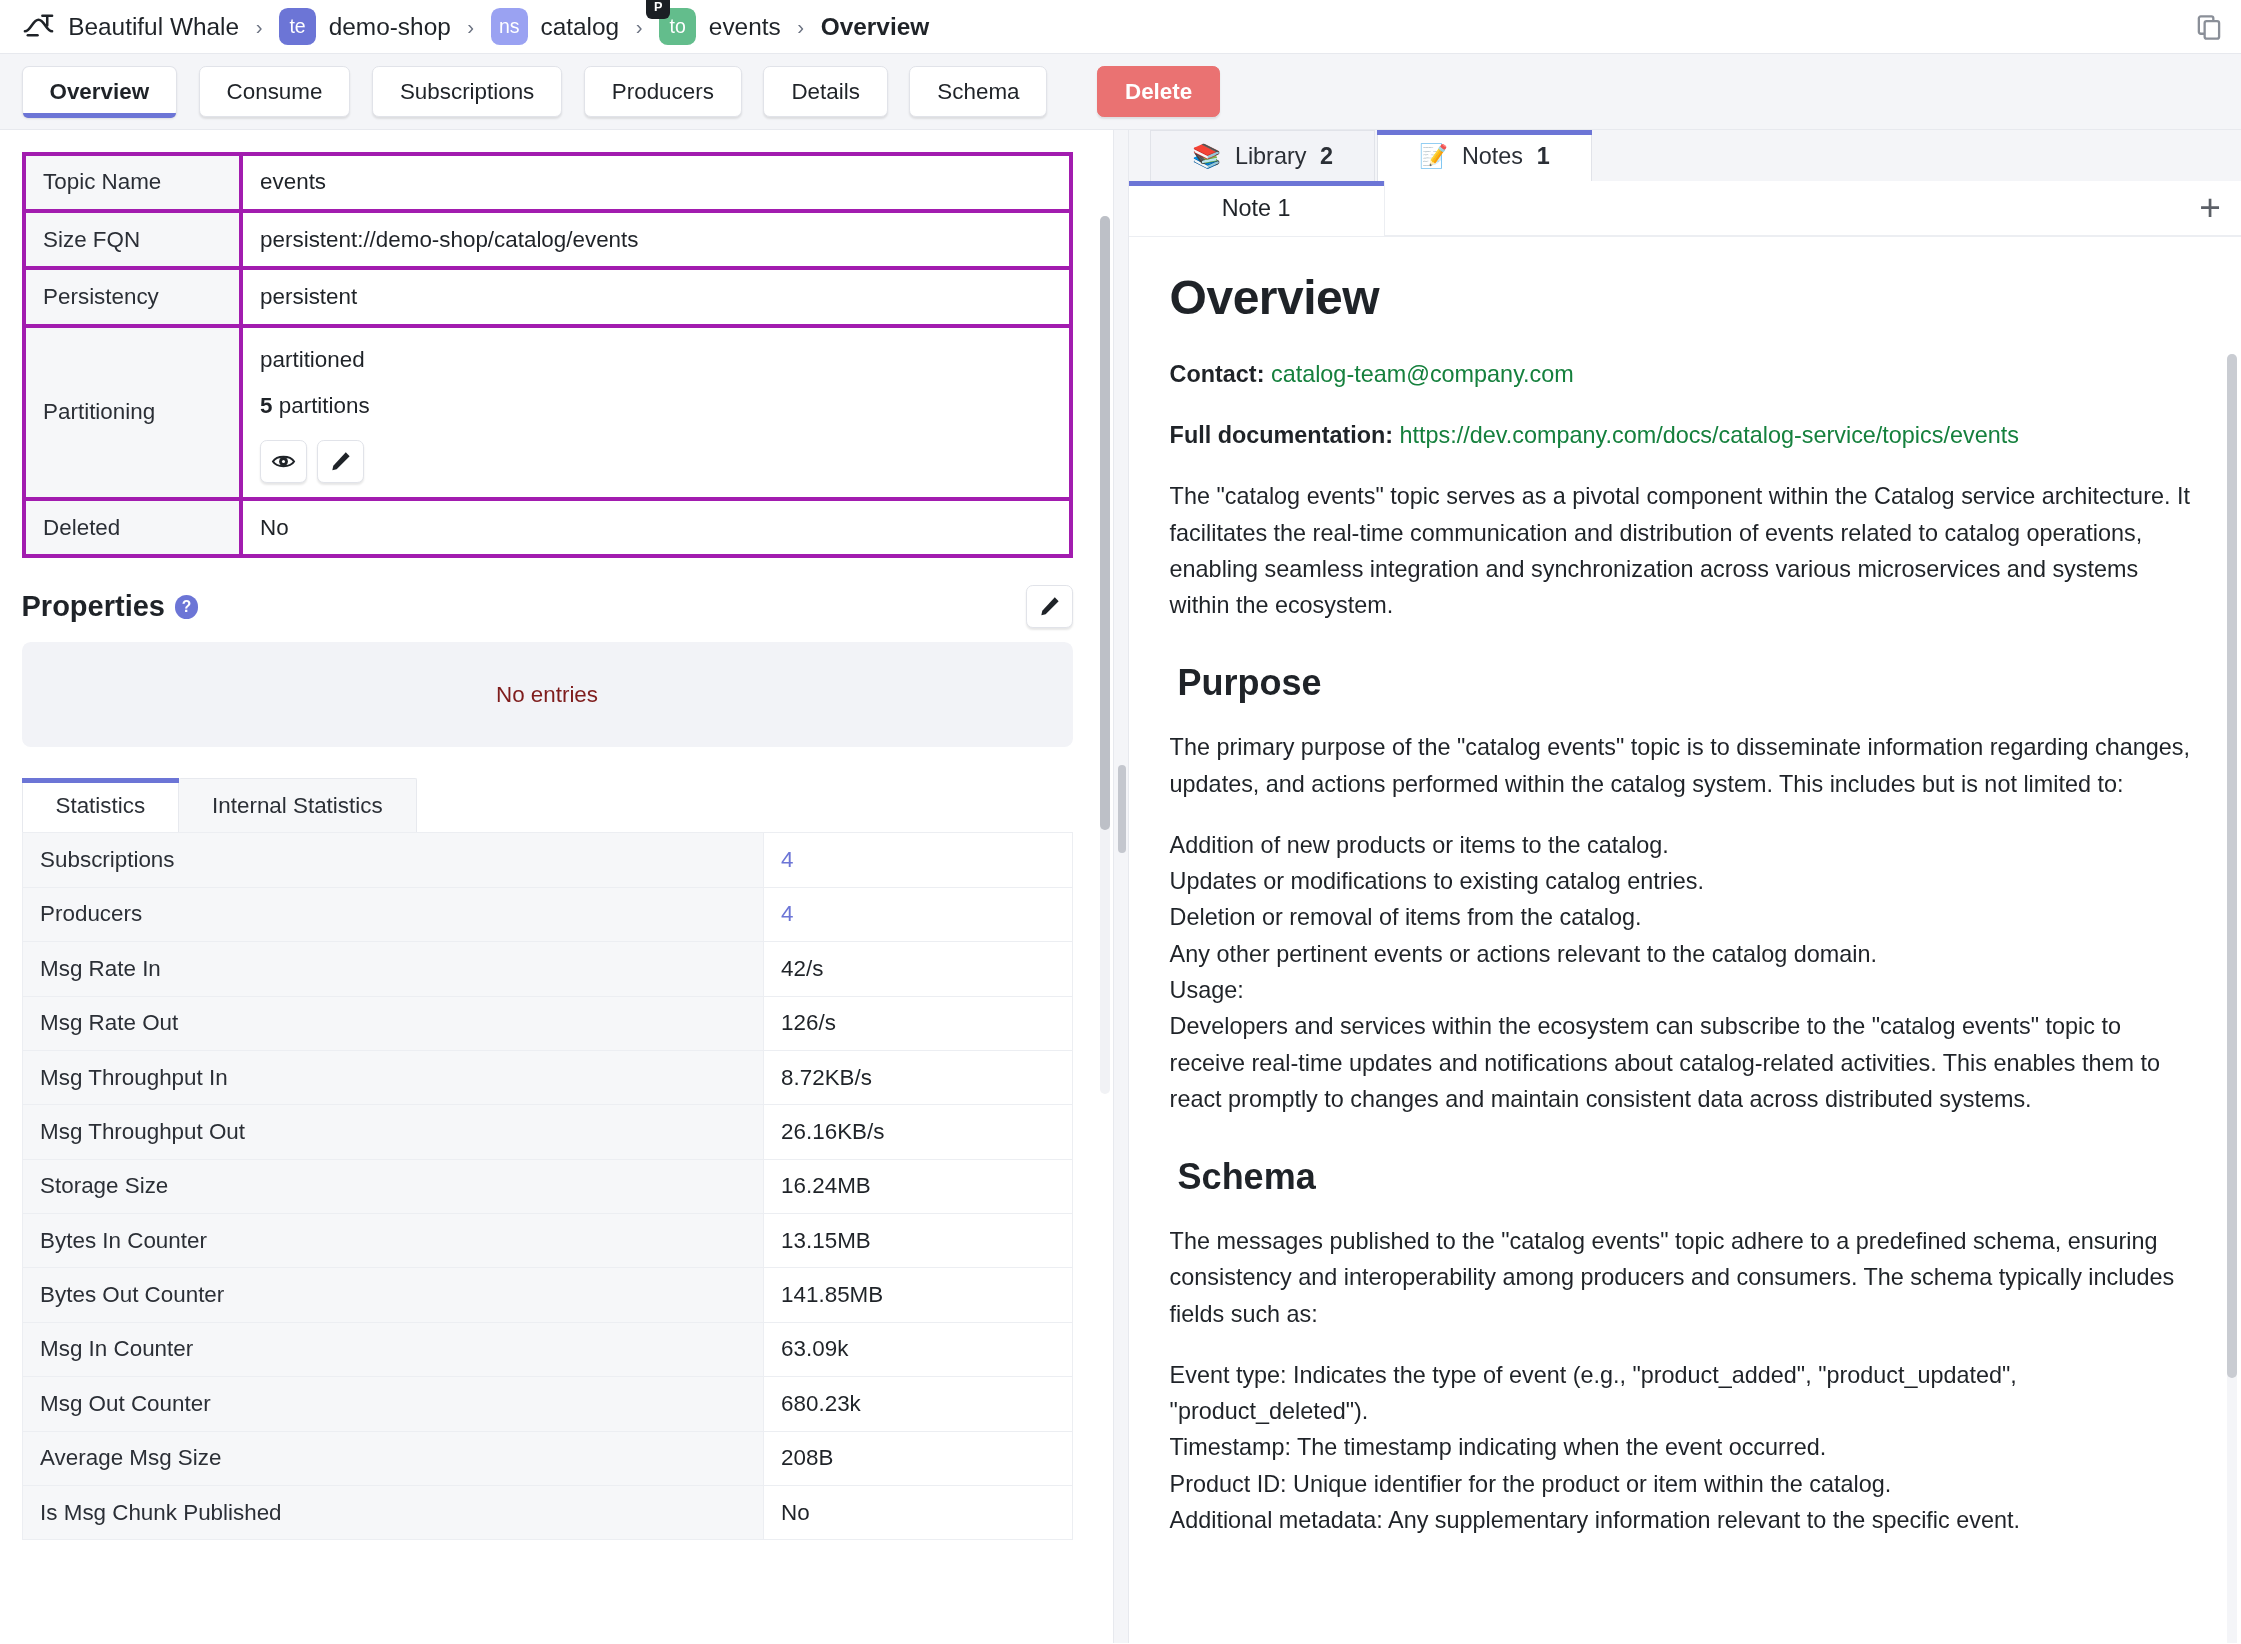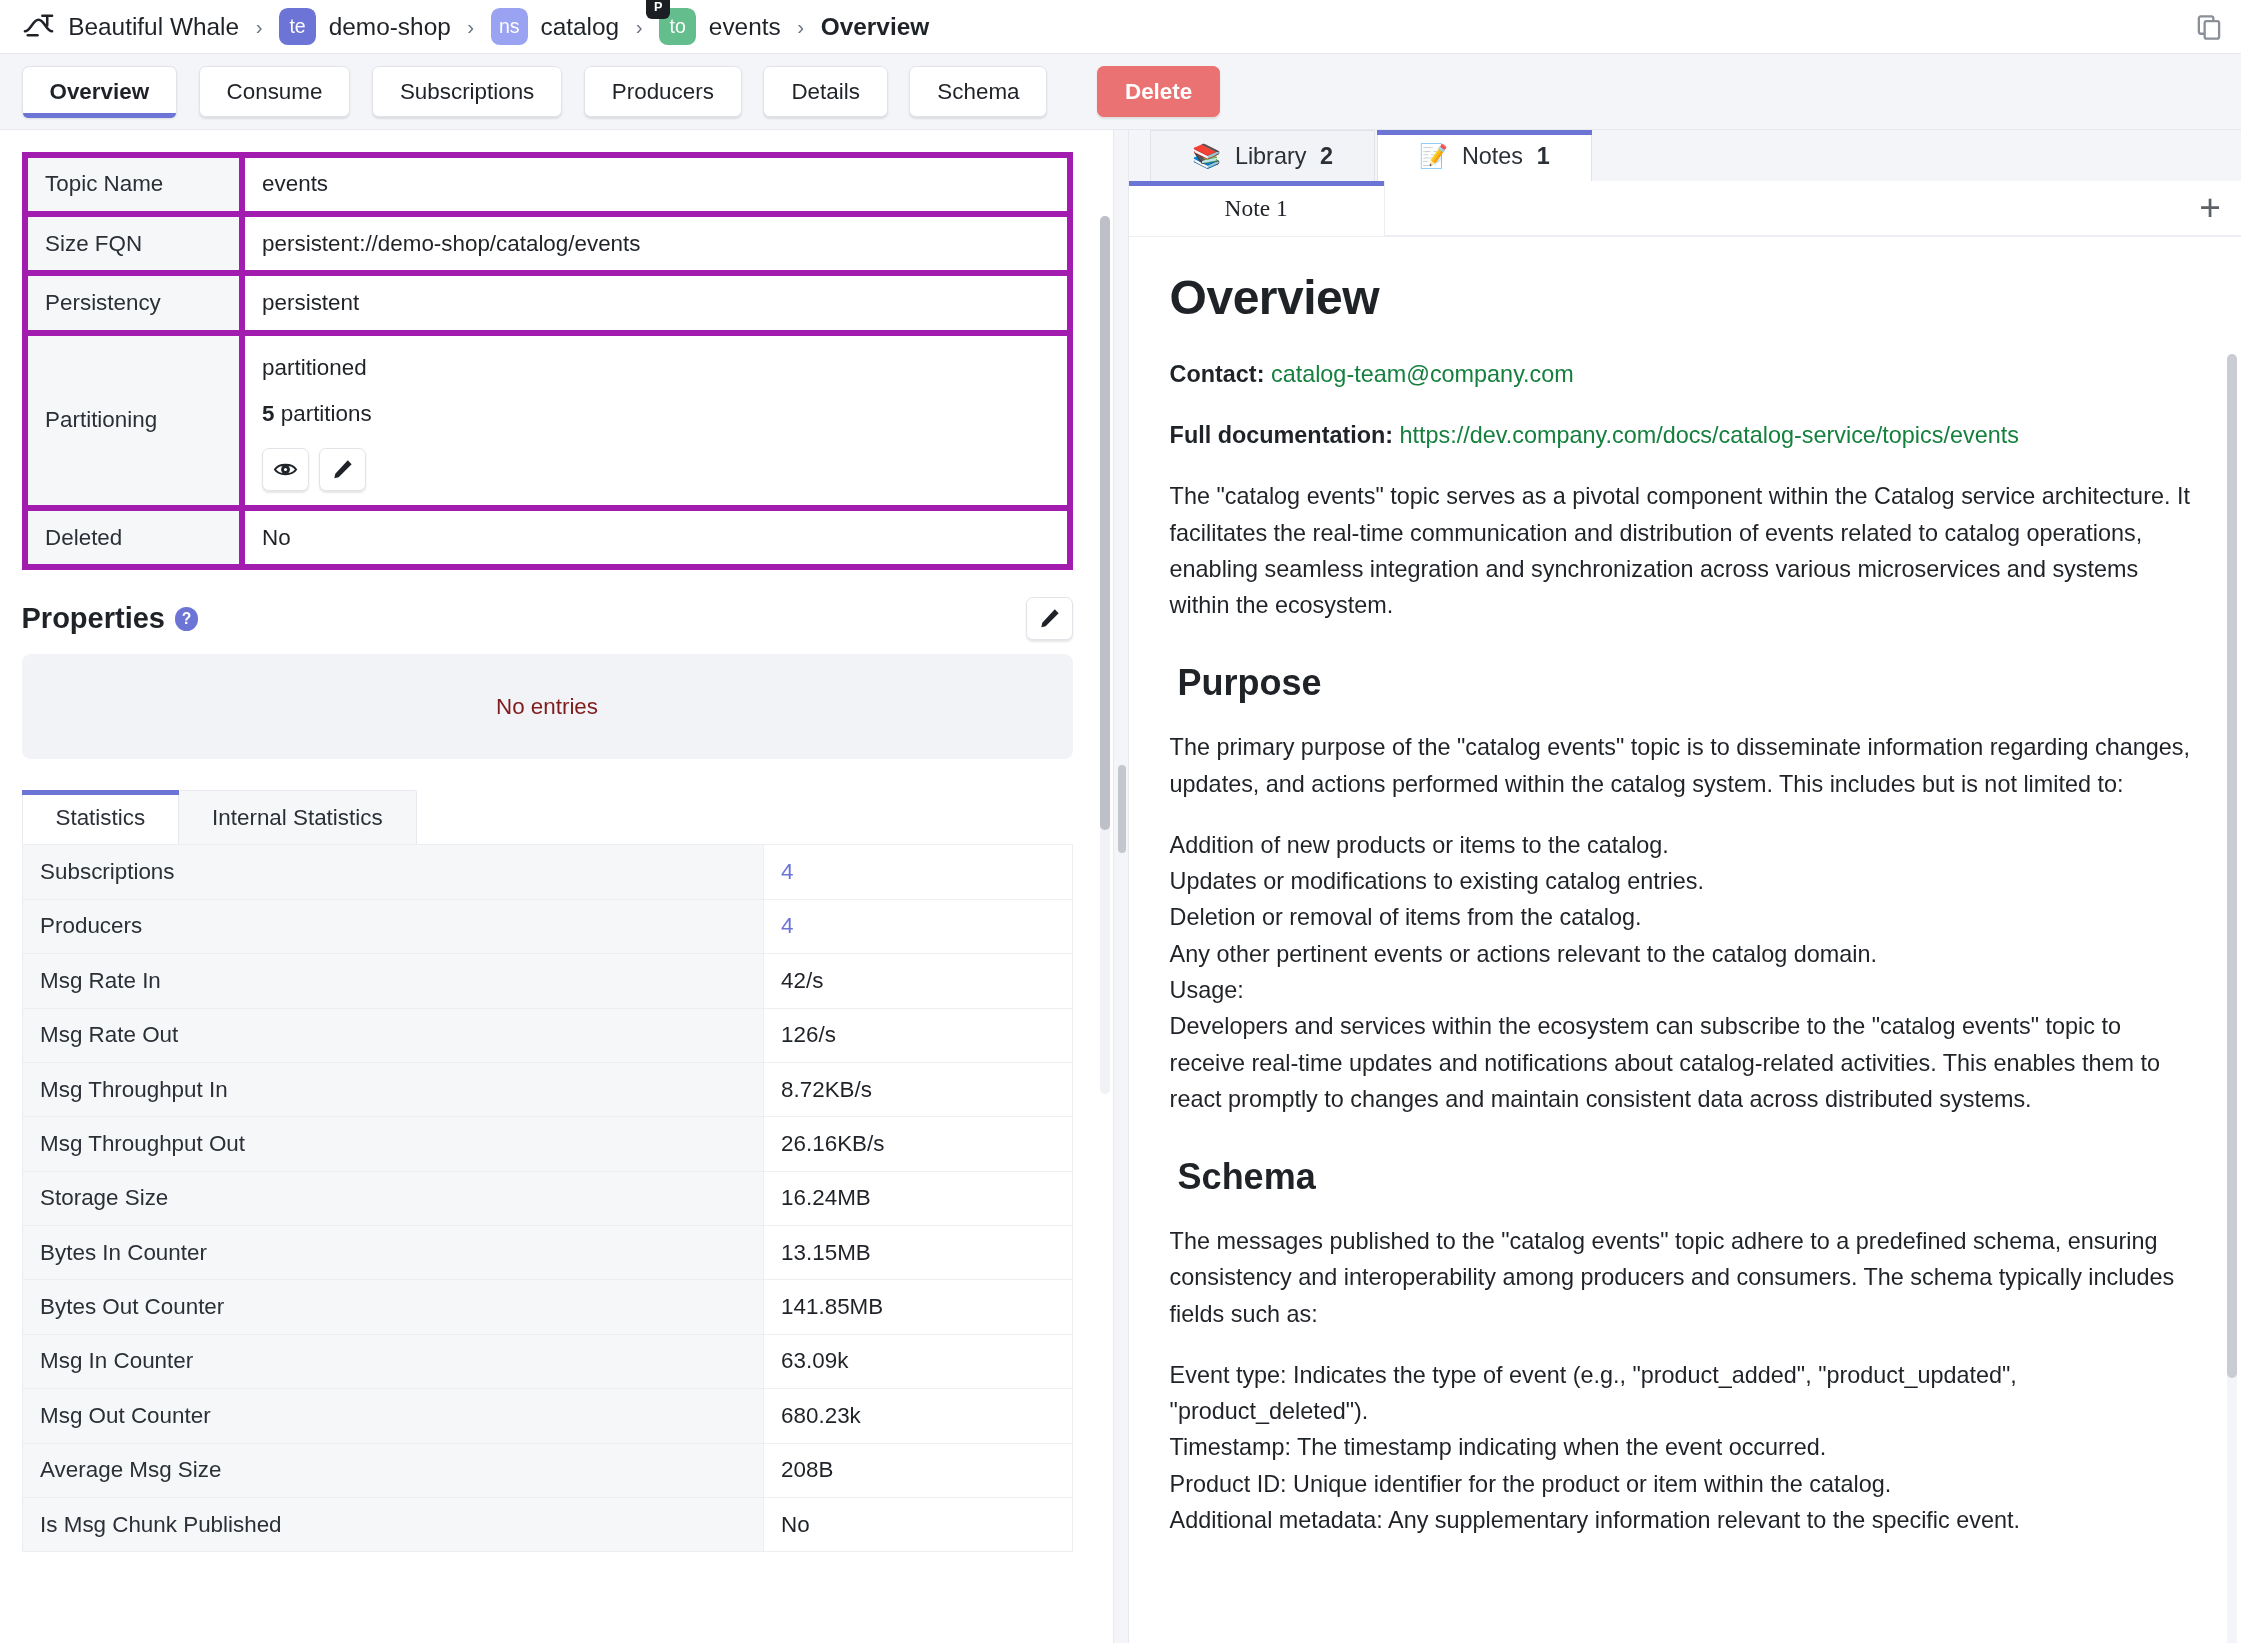--- a/index.html
+++ b/index.html
@@ -153,21 +153,21 @@
     background: #ffffff;
   }
 
   
   table.info {
     width: 1051px;
     border-collapse: collapse;
     table-layout: fixed;
   }
   table.info td {
-    border: 6px solid #a21caf;
+    border: 4px solid #a21caf;
     font-size: 22.4px;
     padding: 13.7px 17.6px;
     vertical-align: middle;
     margin-left: 25px;
   }
   table.info td.k {
     width: 217px;
     background: #f6f7f9;
     color: #2b2f36;
   }
@@ -319,21 +319,20 @@
     border-bottom: 1px solid #eceef2;
   }
   .rp-subtab {
     width: 256px;
     display: flex; align-items: center; justify-content: center;
     font-size: 23.4px;
     background: #ffffff;
     border-right: 1px solid #eceef2;
     position: relative;
     cursor: pointer;
-    font-family: Liberation Serif, serif;
   }
   .rp-subtab.active::before {
     content: "";
     position: absolute;
     left: 0; right: 0; top: 0;
     height: 4.9px;
     background: #6c75d6;
   }
   .rp-subtab-filler {
     flex: 1;

